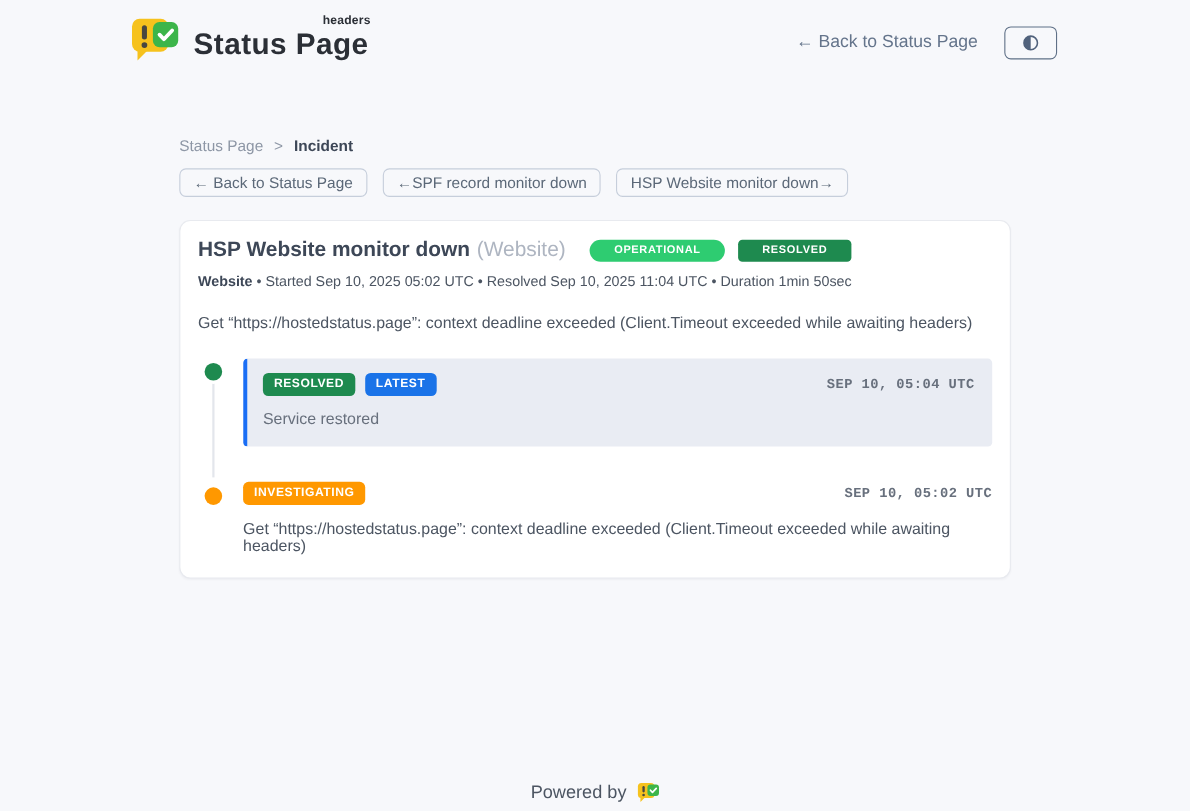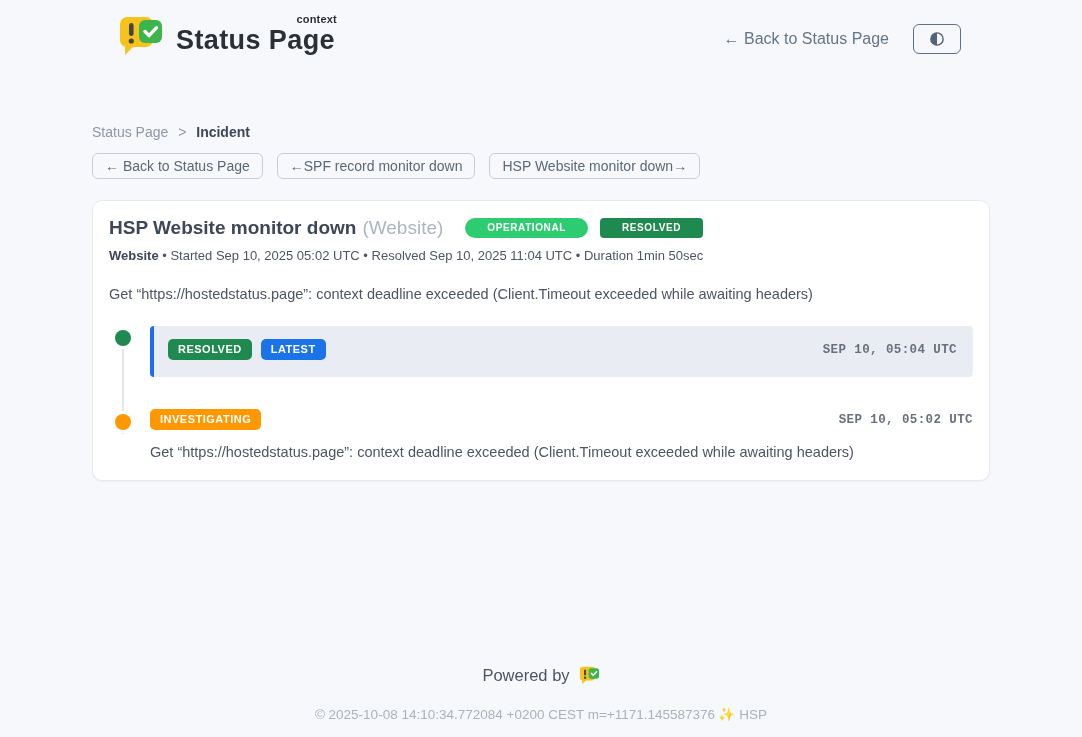--- a/index.html
+++ b/index.html
@@ -21,21 +21,21 @@
   .brand-sup { position: absolute; top: -2px; right: -2px; font-size: 11px; font-weight: 600; color: #2b2f36; letter-spacing: 0.2px; }
   .header-right { display: flex; align-items: center; gap: 24px; margin-top: 10px; }
   .back-link { color: #64748b; font-size: 16px; text-decoration: none; cursor: pointer; }
   .theme-toggle {
     width: 48px; height: 30px; border: 1px solid #5f7087; border-radius: 6px;
     background: #f7f8fb; display: flex; align-items: center; justify-content: center;
     cursor: pointer;
   }
 
   
-  .container { width: 898px; margin: 0 auto; }
+  .container { width: 756px; margin: 0 auto; }
 
   .breadcrumb { margin-top: 68px; font-size: 14px; color: #8e97a6; }
   .breadcrumb .sep { margin: 0 6px; color: #8e97a6; }
   .breadcrumb .current { color: #3d4757; font-weight: 700; }
 
   .title-row { display: flex; align-items: center; justify-content: space-between; margin-top: 13px; }
   .page-title { font-size: 21px; font-weight: 700; color: #3d4757; letter-spacing: 0.3px; }
   .nav-buttons { display: flex; gap: 14px; }
   .nav-btn {
     border: 1px solid #c6cedb; border-radius: 6px; background: transparent;
@@ -109,21 +109,21 @@
 <div class="header">
   <div class="brand">
     <svg width="46" height="42" viewBox="0 0 46 42">
       <rect x="2" y="3" width="33" height="30" rx="7" fill="#f6c21d"></rect>
       <path d="M7 29 L7 41 L19 29 Z" fill="#f6c21d"></path>
       <rect x="11" y="9" width="4.6" height="13" rx="2.3" fill="#474740"></rect>
       <circle cx="13.3" cy="27" r="2.6" fill="#474740"></circle>
       <rect x="21" y="6" width="23" height="23" rx="6" fill="#3cb54a"></rect>
       <path d="M27 17.5 l4 4.2 l7.5 -8" stroke="#ffffff" stroke-width="3.4" fill="none" stroke-linecap="round" stroke-linejoin="round"></path>
     </svg>
-    <span class="brand-text">Status Page<span class="brand-sup">context</span></span>
+    <span class="brand-text">Status Page<span class="brand-sup">headers</span></span>
   </div>
   <div class="header-right">
     <a class="back-link">← Back to Status Page</a>
     <button class="theme-toggle">
       <svg width="18" height="18" viewBox="0 0 24 24">
         <circle cx="12" cy="12" r="8.2" fill="none" stroke="#51627c" stroke-width="1.9"></circle>
         <path d="M12 3.8 A8.2 8.2 0 0 0 12 20.2 Z" fill="#51627c"></path>
       </svg>
     </button>
   </div>
@@ -165,20 +165,21 @@
       <div class="timeline-line"></div>
 
       <div class="t-entry">
         <span class="t-dot t-dot-resolved"></span>
         <div class="t-box">
           <div class="t-head">
             <span class="t-badge bg-darkgreen">RESOLVED</span>
             <span class="t-badge bg-blue">LATEST</span>
             <span class="t-time">SEP 10, 05:04 UTC</span>
           </div>
+          <div class="t-msg">Service restored</div>
         </div>
       </div>
 
       <div class="t-entry t-entry2">
         <span class="t-dot t-dot-investigating"></span>
         <div class="t-head">
           <span class="t-badge bg-orange">INVESTIGATING</span>
           <span class="t-time">SEP 10, 05:02 UTC</span>
         </div>
         <div class="t-msg">Get “https://hostedstatus.page”: context deadline exceeded (Client.Timeout exceeded while awaiting headers)</div>

